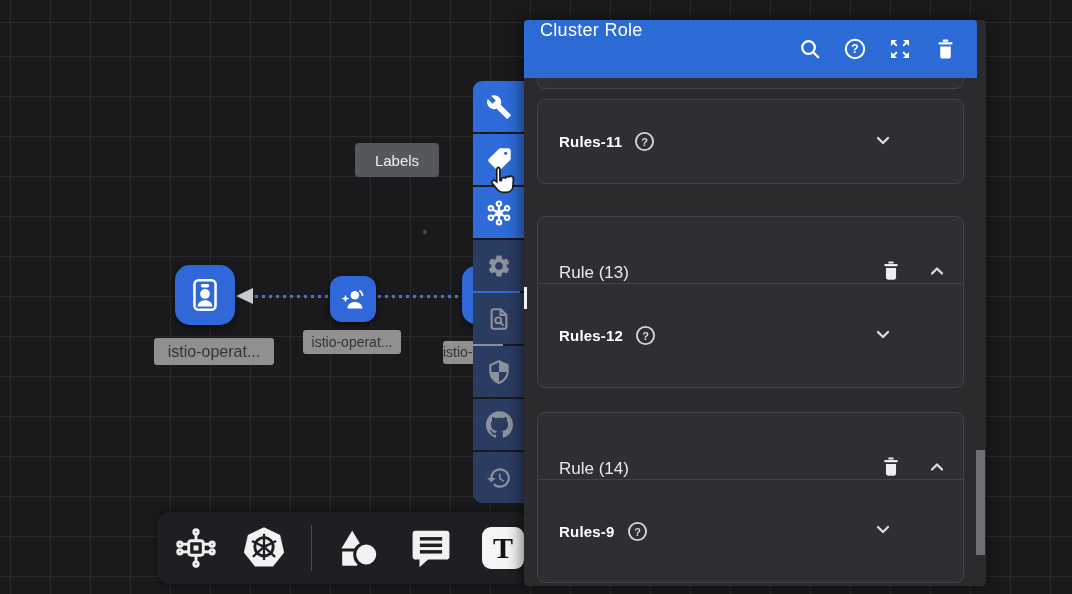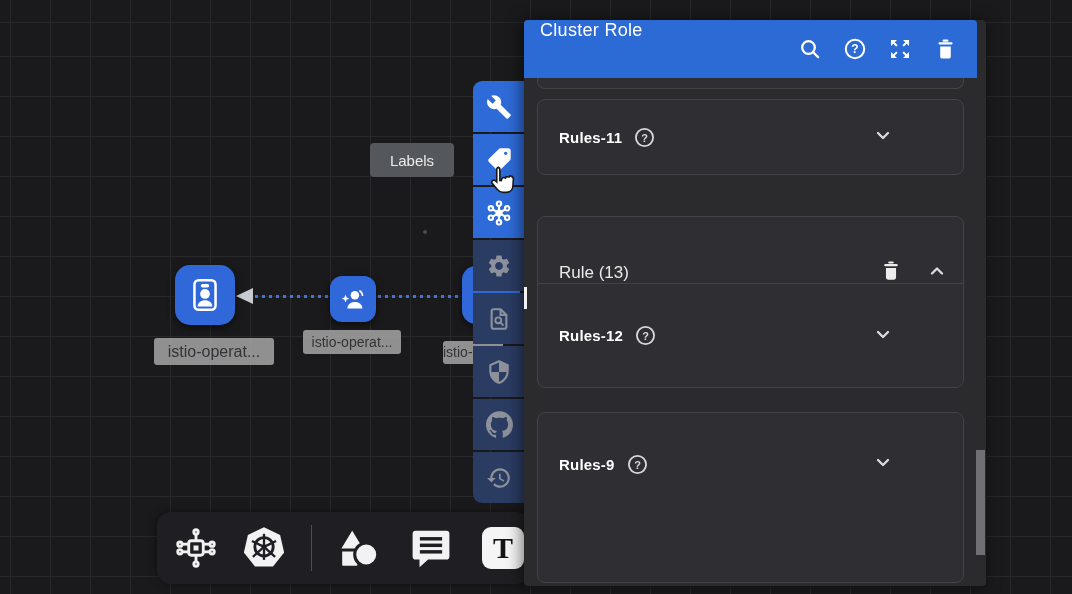--- a/index.html
+++ b/index.html
@@ -38,21 +38,21 @@
   
   .vtoolbar { position:absolute; left:473px; top:81px; width:52px; z-index:5;
               border-radius:9px 0 0 9px; overflow:hidden; }
   .vtool-btn { width:52px; height:51px; display:flex; align-items:center; justify-content:center;
                margin-bottom:2px; cursor:pointer; }
   .vtool-btn:last-child { margin-bottom:0; }
   .vtool-btn.active { background:#2e6bd8; }
   .vtool-btn.inactive { background:#2b3c62; }
 
   
-  .tooltip { position:absolute; left:370px; top:143px; width:84px; height:34px; background:#54575b;
+  .tooltip { position:absolute; left:355px; top:143px; width:84px; height:34px; background:#54575b;
              border-radius:4px; color:#ececec; font-size:15px; display:flex; align-items:center;
              justify-content:center; z-index:7; }
   .cursor { position:absolute; left:487px; top:165px; z-index:9; }
   .caret { position:absolute; left:524px; top:287px; width:3px; height:22px; background:#f2f2f2; z-index:8; }
 
   
   .bbar { position:absolute; left:157px; top:512px; width:373px; height:72px; background:#1f1f23;
           border-radius:14px; display:flex; align-items:center; z-index:4; box-shadow:0 0 10px rgba(0,0,0,.45); }
   .bbar-btn { display:flex; align-items:center; justify-content:center; cursor:pointer; }
   .bbar-divider { width:1px; height:46px; background:#4c4c50; margin:0 20px 0 24px; }
@@ -63,21 +63,21 @@
   .panel { position:absolute; left:524px; top:20px; width:462px; height:566px; background:#2b2b2e;
            z-index:6; border-radius:4px; box-shadow:-2px 0 16px rgba(0,0,0,.55); }
   .panel-header { position:absolute; left:0; top:0; width:453px; height:58px; background:#2c6bd6;
                   border-radius:4px 4px 0 0; display:flex; padding:0 20px 0 16px; }
   .panel-title { color:#fff; font-size:18px; letter-spacing:.3px; }
   .hicons { margin-left:auto; display:flex; align-items:center; gap:21px; }
   .hicon { width:24px; height:24px; display:flex; align-items:center; justify-content:center; cursor:pointer; }
   .panel-body { position:absolute; left:0; top:58px; width:453px; height:508px; overflow:hidden; }
   .card { position:absolute; left:13px; width:427px; background:#2f2f33; border:1px solid #434347; border-radius:8px; }
   .card-partial { top:-19px; height:30px; border-radius:0 0 8px 8px; border-top:none; }
-  .card-1 { top:21px; height:76px; display:flex; align-items:center; }
+  .card-1 { top:21px; height:85px; display:flex; align-items:center; }
   .card-2 { top:138px; height:172px; }
   .card-3 { top:334px; height:171px; }
   .rule-head { height:67px; display:flex; align-items:flex-end; padding:0 14px 0 21px; border-bottom:1px solid #434347; }
   .rule-title { color:#e9e9e7; font-size:17px; }
   .rule-actions { margin-left:auto; display:flex; align-items:center; gap:22px; }
   .iconbtn { width:24px; height:24px; display:flex; align-items:center; justify-content:center; cursor:pointer; }
   .field-row { display:flex; align-items:center; padding-left:21px; width:100%; }
   .card-2 .field-row { height:103px; }
   .card-3 .field-row { height:102px; }
   .field-label { color:#fff; font-size:15px; font-weight:700; letter-spacing:.2px; }
@@ -325,20 +325,37 @@
         </span>
         <span class="field-chevron">
           <svg width="24" height="24" viewBox="0 0 24 24">
               <polyline points="7,10 12,15 17,10" fill="none" stroke="#dcdcdc" stroke-width="2.3" stroke-linecap="round" stroke-linejoin="round"></polyline>
             </svg>
         </span>
       </div>
     </div>
 
     <div class="card card-3">
+      <div class="rule-head">
+        <span class="rule-title">Rule (14)</span>
+        <span class="rule-actions">
+          <span class="iconbtn">
+            <svg width="22" height="22" viewBox="0 0 24 24">
+              <rect x="9" y="1.6" width="6" height="2.2" rx="1" fill="#ededed"></rect>
+              <rect x="4.6" y="4.4" width="14.8" height="2.4" rx="1.2" fill="#ededed"></rect>
+              <path d="M6.5 8.8h11v10.4a2.3 2.3 0 0 1-2.3 2.3H8.8a2.3 2.3 0 0 1-2.3-2.3z" fill="#ededed"></path>
+            </svg>
+          </span>
+          <span class="iconbtn">
+            <svg width="24" height="24" viewBox="0 0 24 24">
+                <polyline points="7,14.5 12,9.5 17,14.5" fill="none" stroke="#dcdcdc" stroke-width="2.3" stroke-linecap="round" stroke-linejoin="round"></polyline>
+              </svg>
+          </span>
+        </span>
+      </div>
       <div class="field-row">
         <span class="field-label">Rules-9</span>
         <span class="field-help">
           <svg width="21" height="21" viewBox="0 0 21 21">
             <circle cx="10.5" cy="10.5" r="8.6" fill="none" stroke="#d8d8d8" stroke-width="1.8"></circle>
             <text x="10.5" y="14.6" text-anchor="middle" font-size="11" font-weight="bold" fill="#d8d8d8" font-family="Liberation Sans, sans-serif">?</text>
           </svg>
         </span>
         <span class="field-chevron">
           <svg width="24" height="24" viewBox="0 0 24 24">

